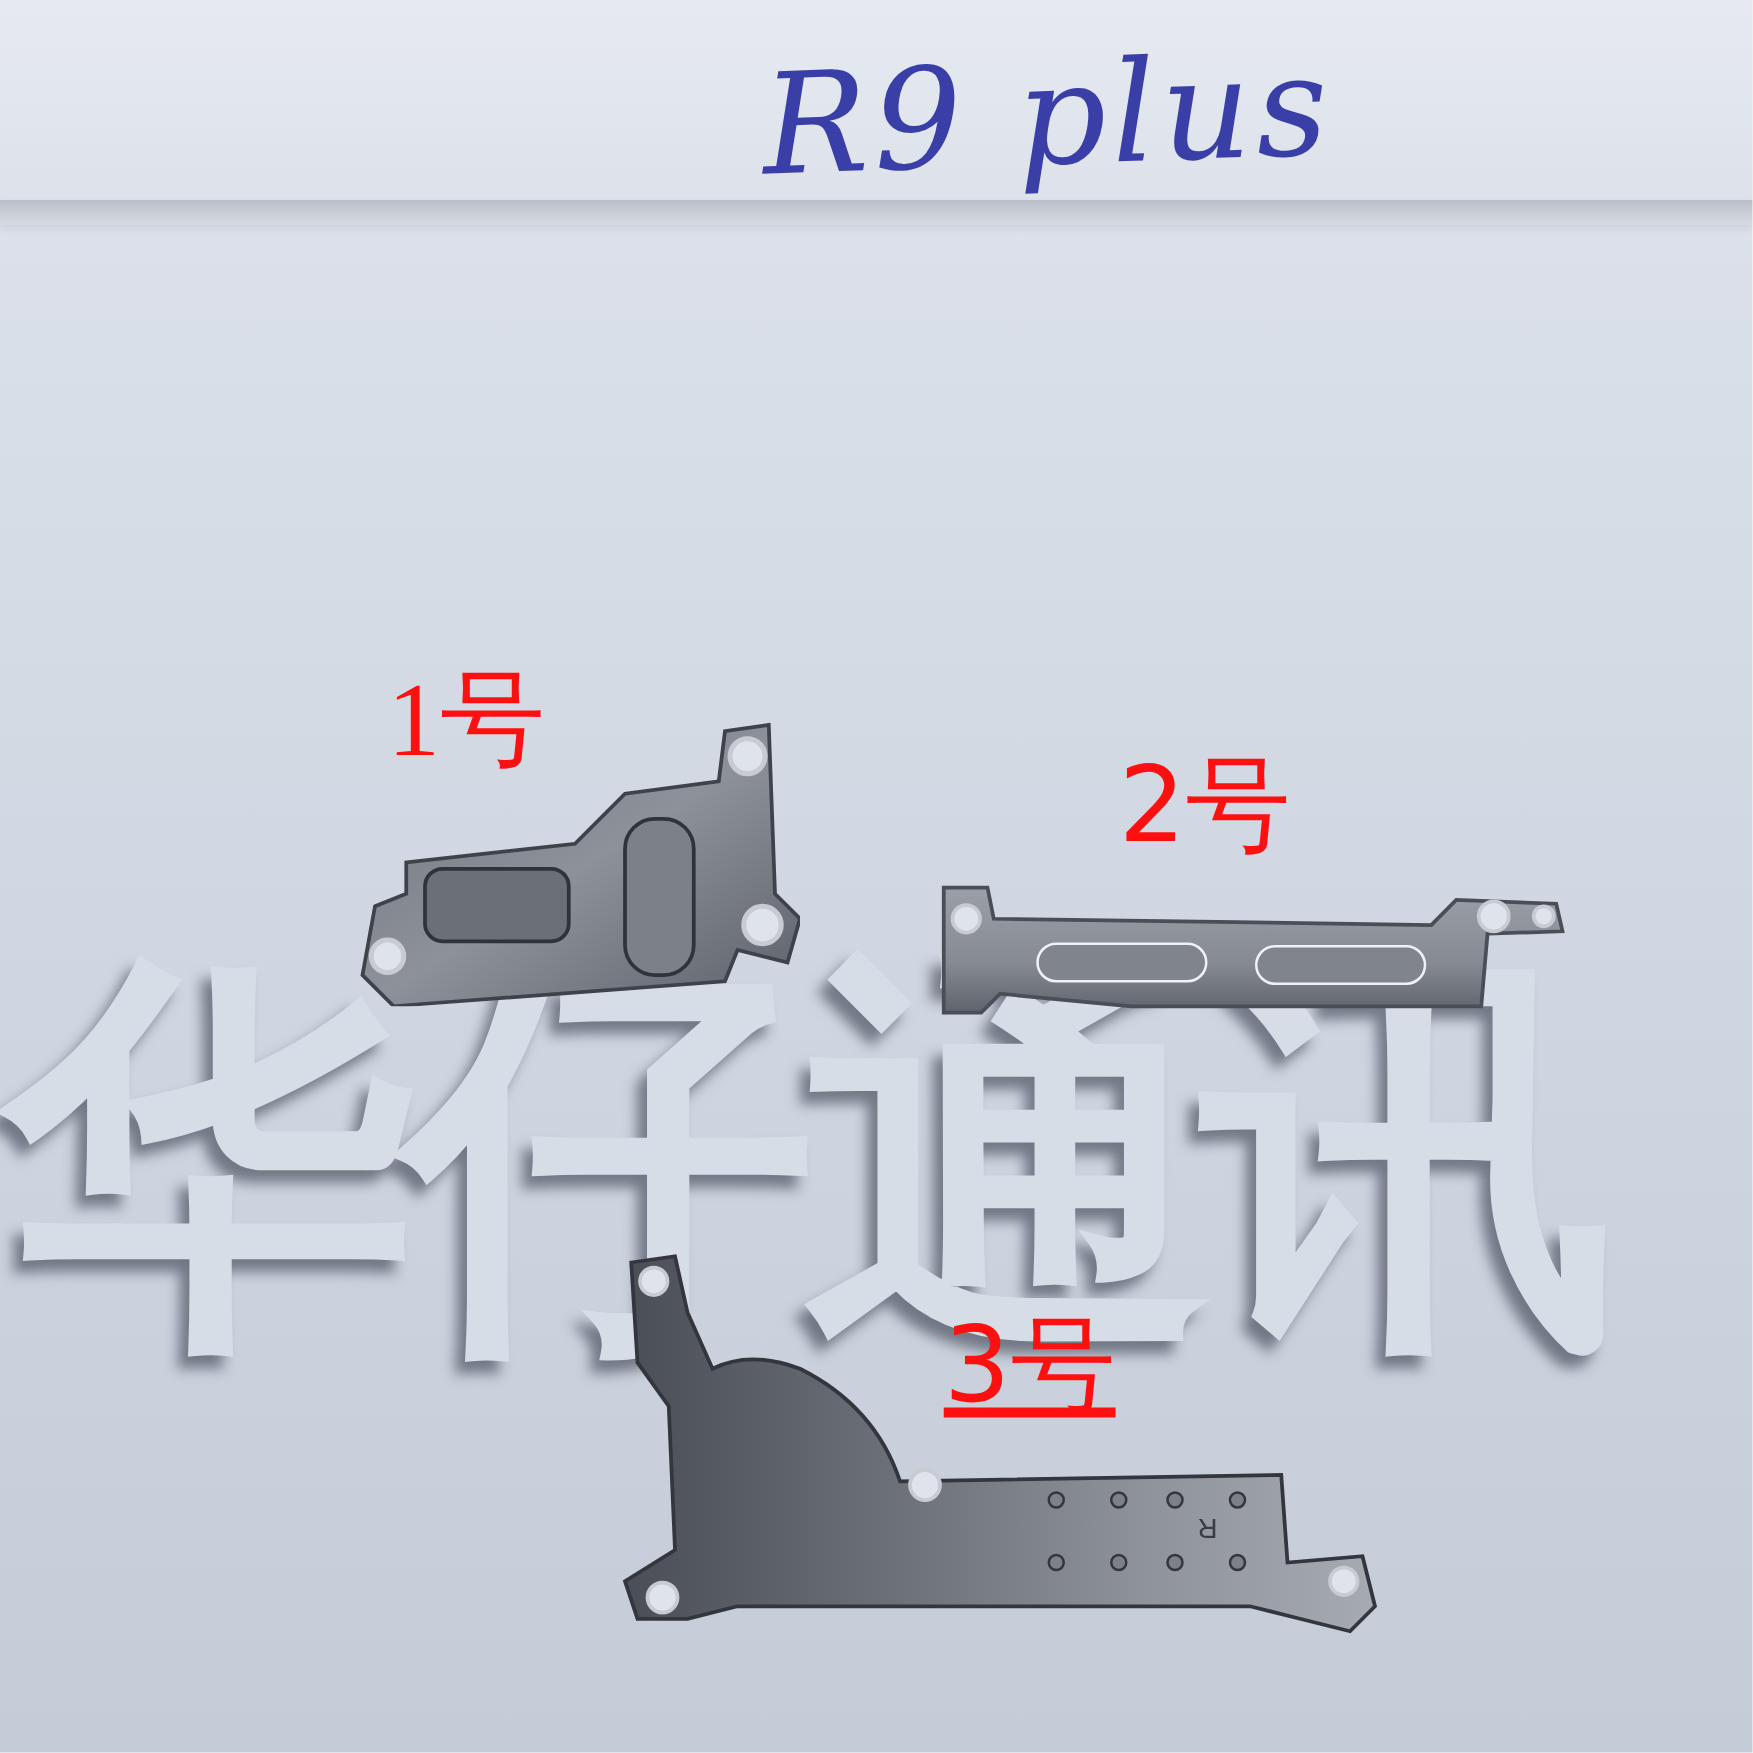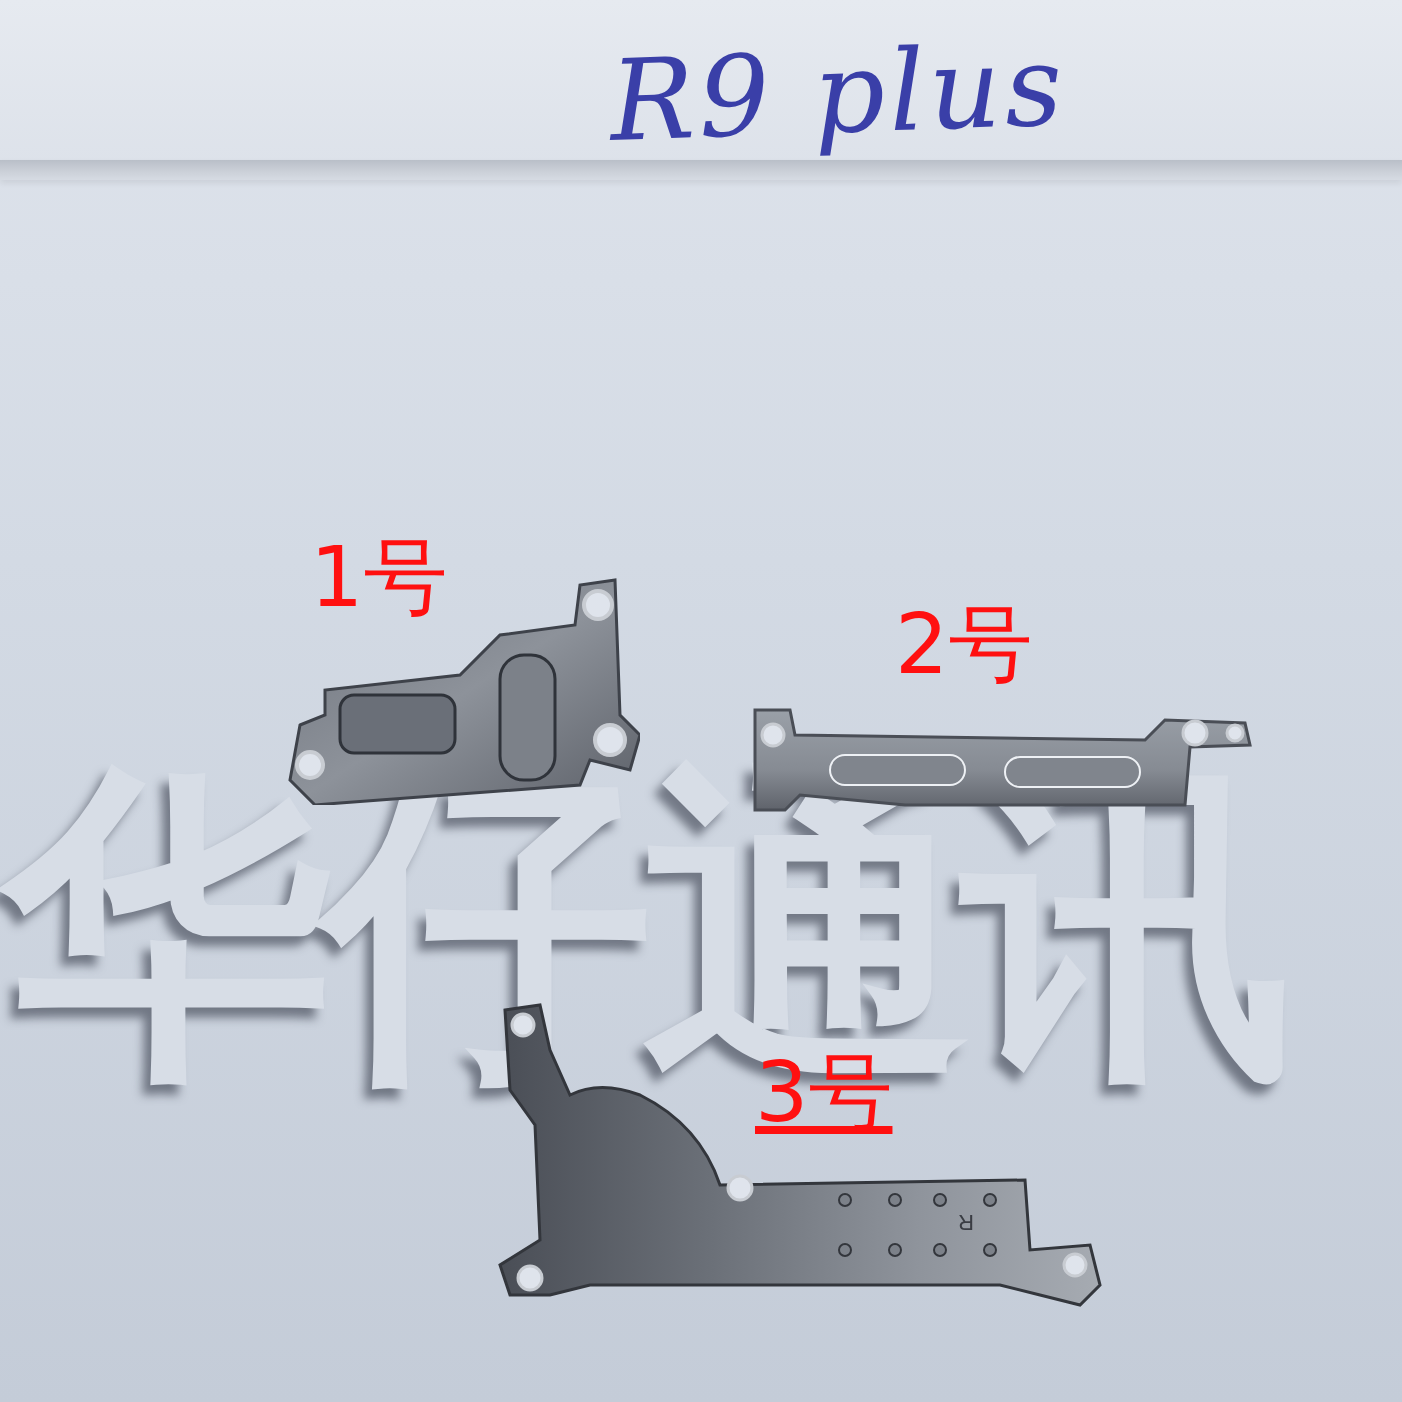--- a/index.html
+++ b/index.html
@@ -41,21 +41,21 @@
 </head>
 <body>
 
 <div class="paper-top"></div>
 <div class="tear-edge"></div>
 
 <div class="handwriting">R9 plus</div>
 
 <div class="watermark">华仔通讯</div>
 
-<div class="label" style="left:310px; top:535px;">1号</div>
+<div class="label" style="left:310px; top:535px;font-family:Liberation Serif, serif;">1号</div>
 <div class="part" style="left:280px; top:565px;">
   <svg width="360" height="240" viewBox="0 0 360 240">
     <defs>
       <linearGradient id="m1" x1="0" y1="0" x2="1" y2="1">
         <stop offset="0" stop-color="#6e737c"></stop>
           <stop offset="0.5" stop-color="#8d929a"></stop>
           <stop offset="1" stop-color="#5c6068"></stop>
       </linearGradient>
     </defs>
     <path d="M20 160 L45 150 L45 125 L180 110 L220 70 L295 60 L300 20 L335 15 L340 150 L360 170 L350 205 L310 195 L300 220 L60 238 L35 240 L10 215 Z" fill="url(#m1)" stroke="#3e424a" stroke-width="3"></path>

